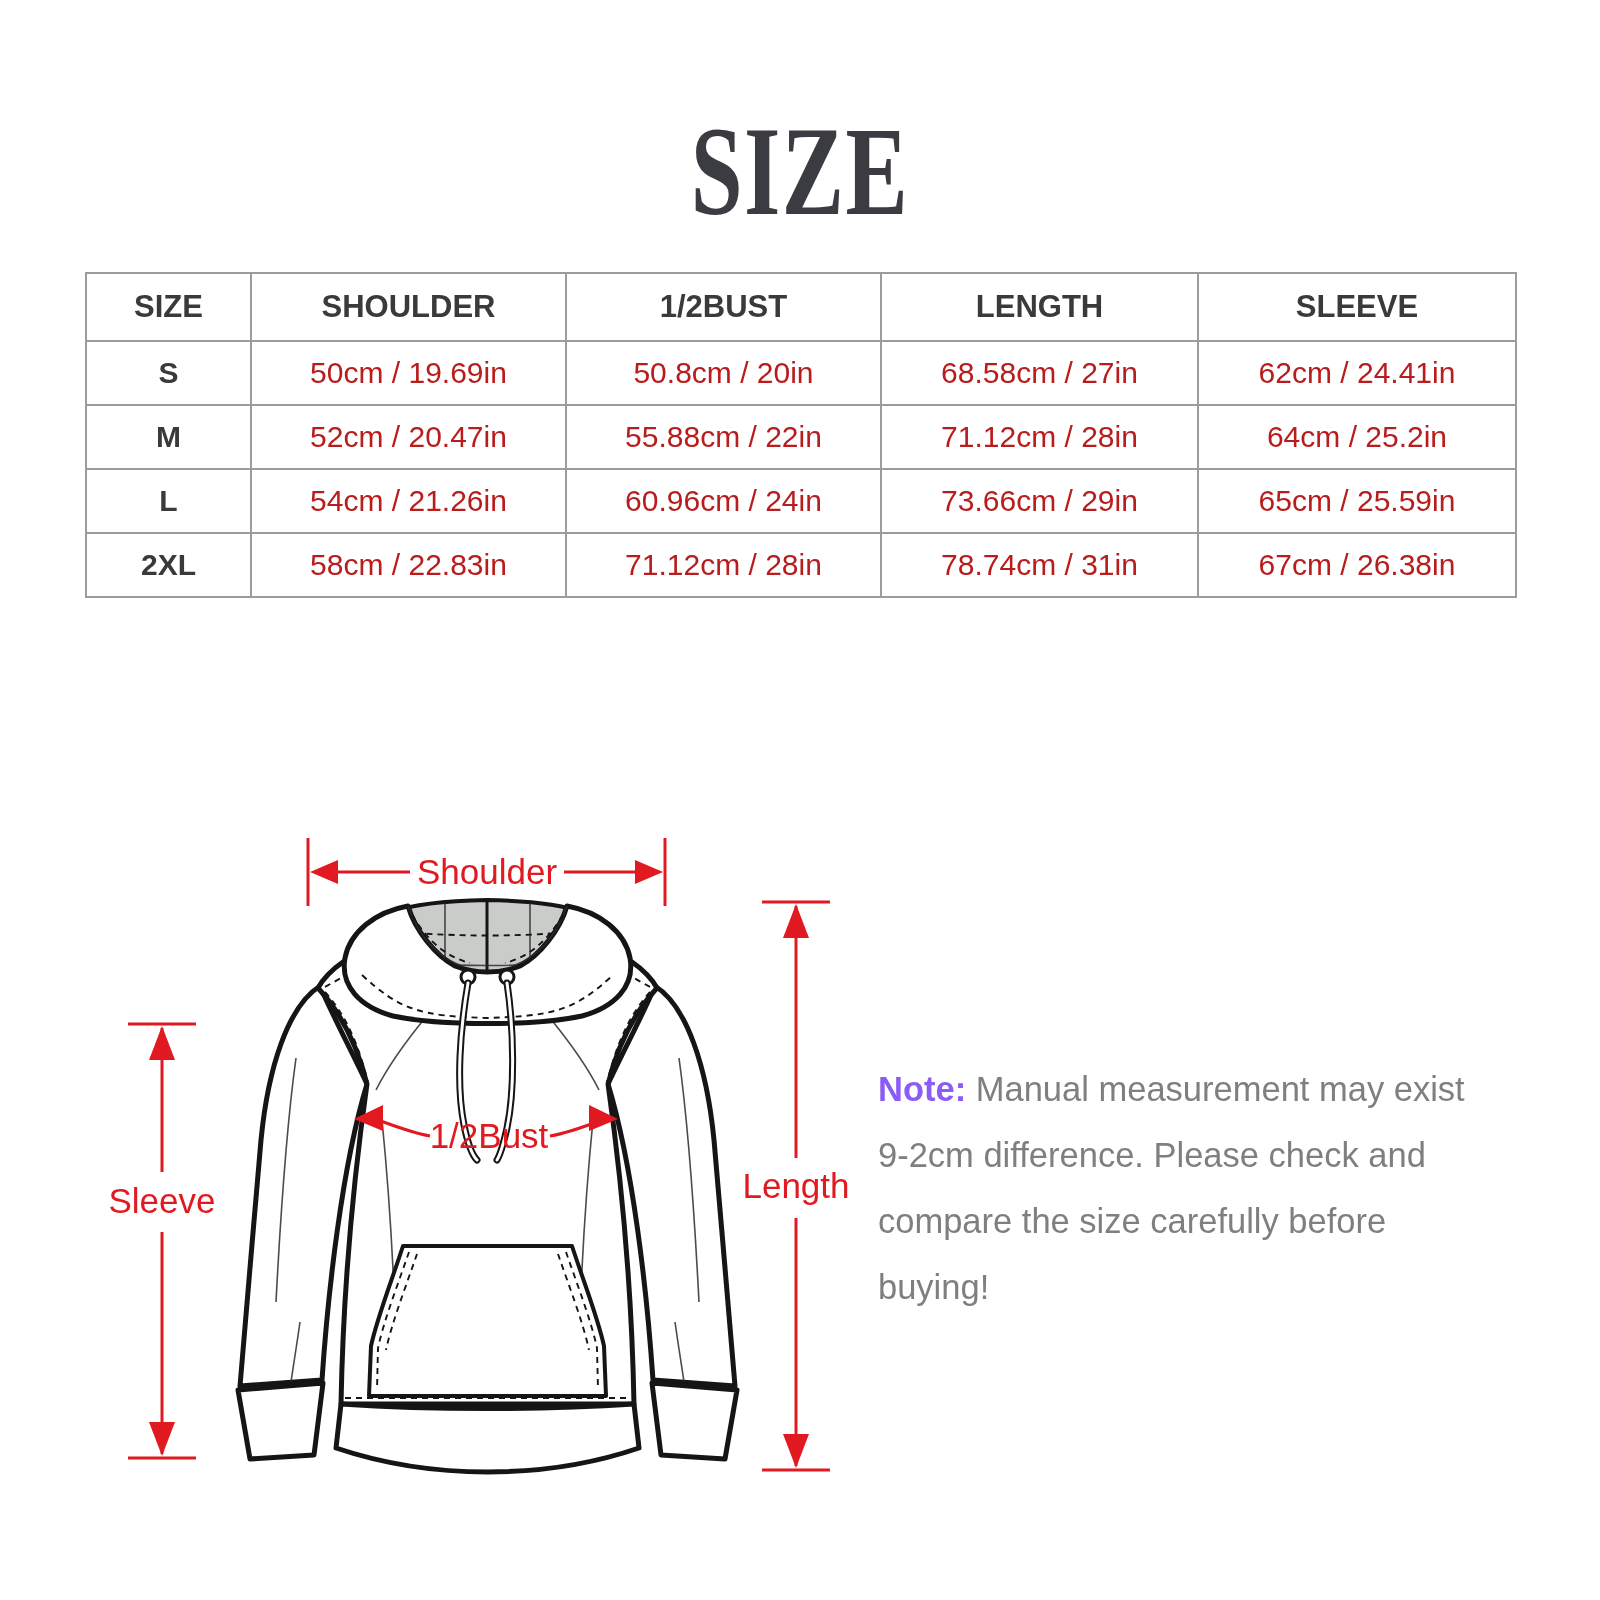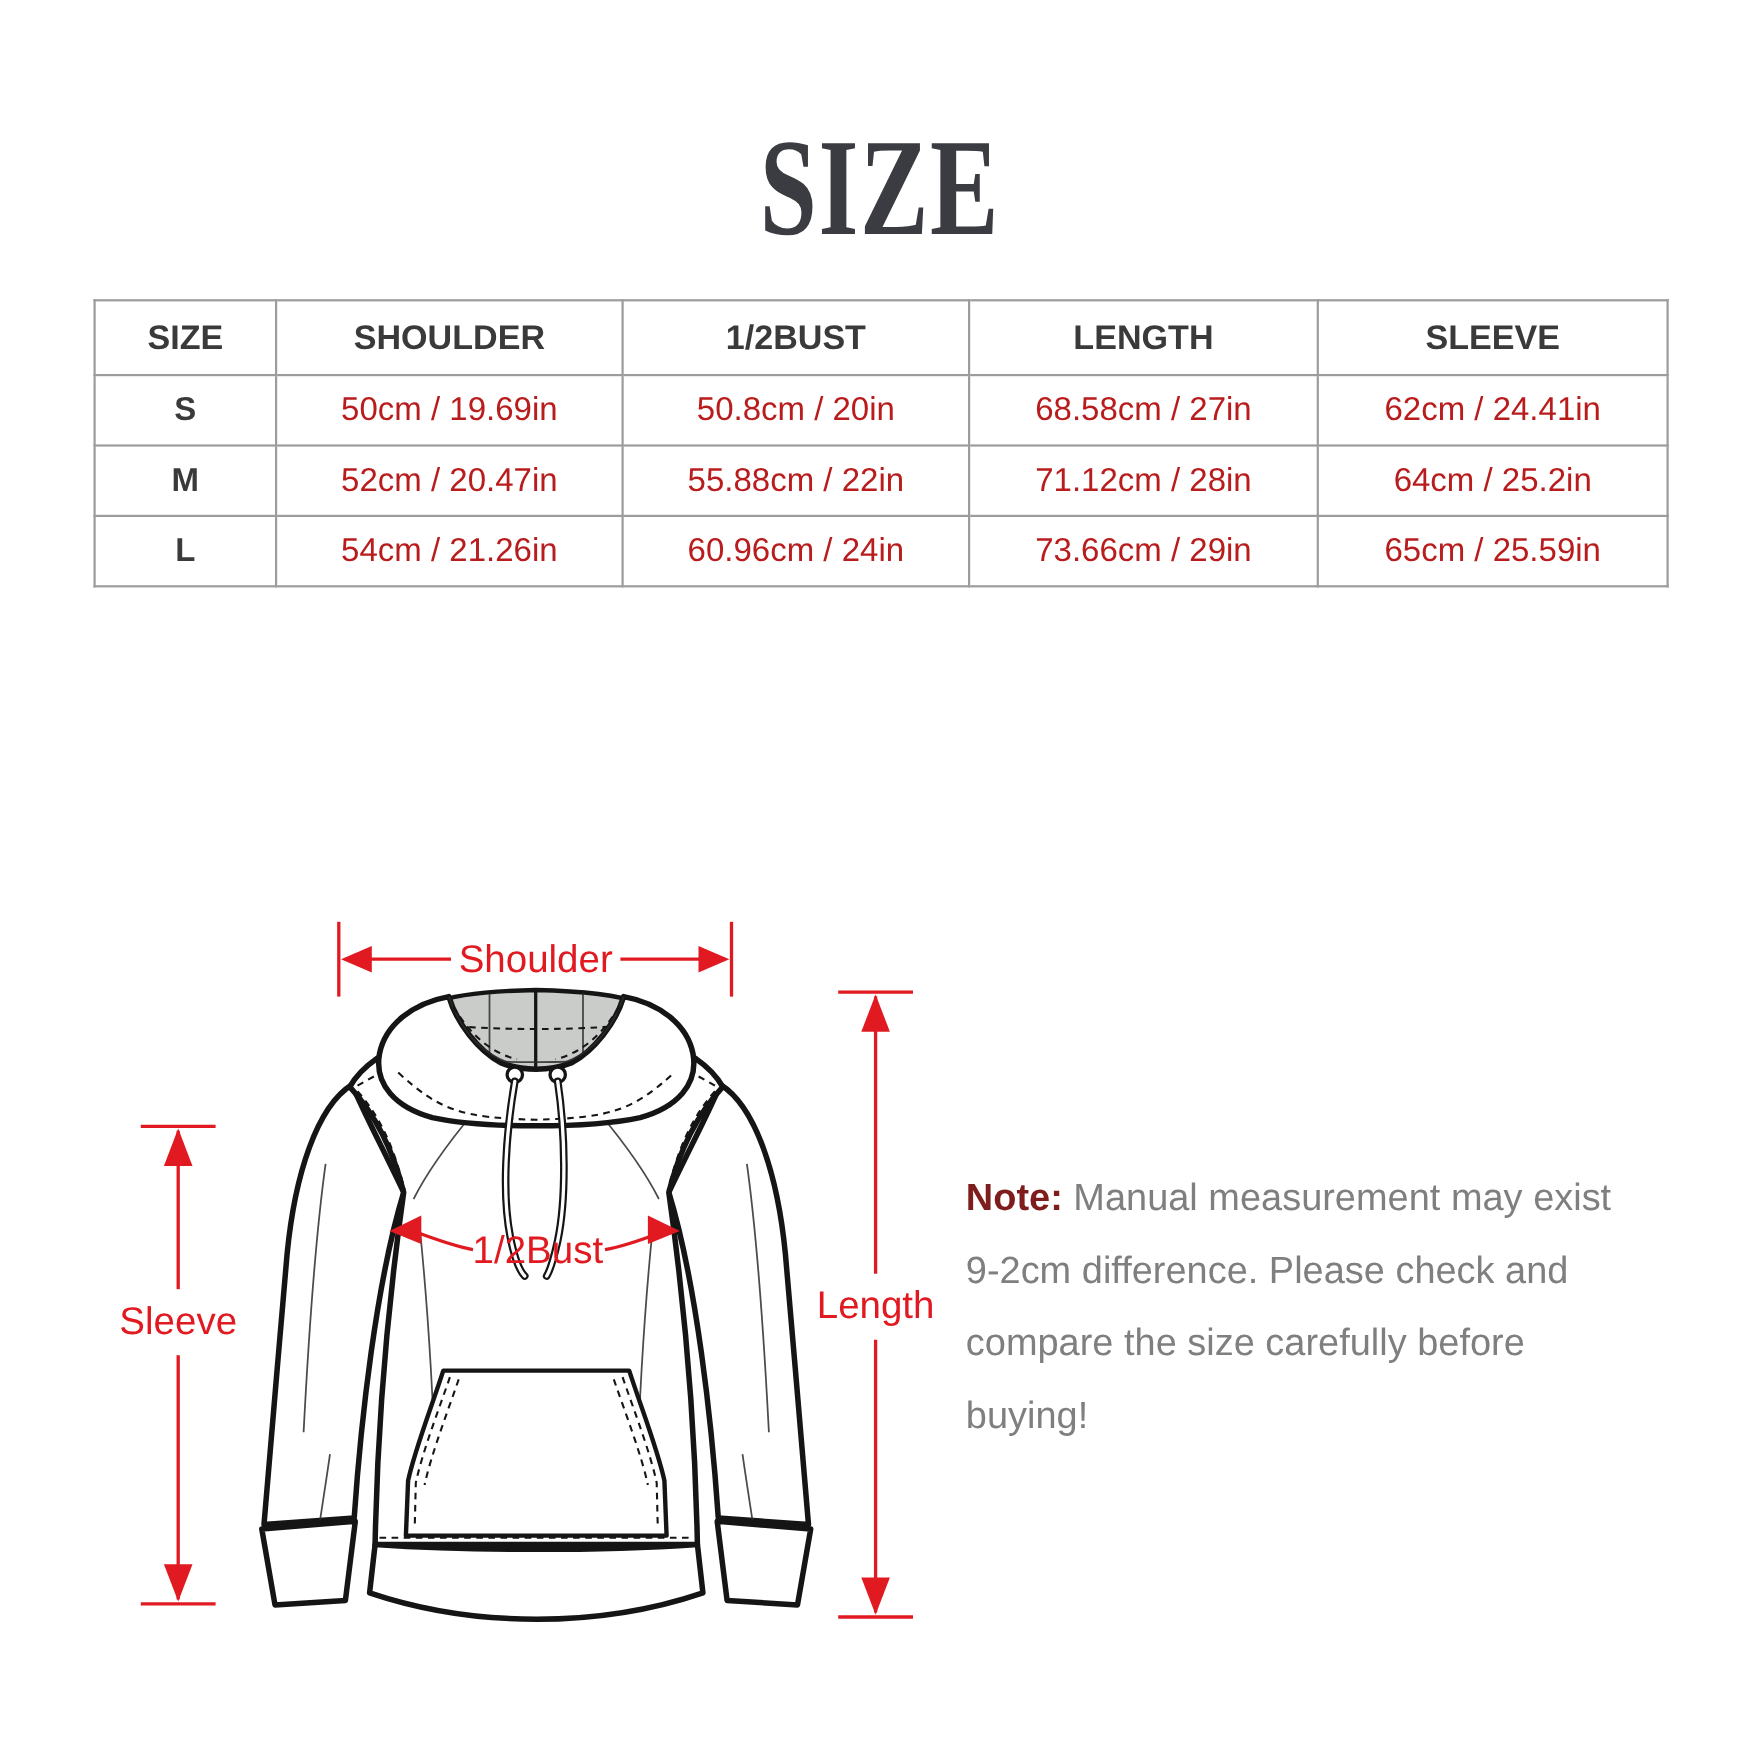--- a/index.html
+++ b/index.html
@@ -30,21 +30,21 @@
   .thin{fill:none;stroke:#2c2c2c;stroke-width:1.6;opacity:.85;}
   .dash{fill:none;stroke:#151515;stroke-width:1.9;stroke-dasharray:6 5;}
   .redln{fill:none;stroke:var(--red);stroke-width:3;}
   .redfill{fill:var(--red);stroke:none;}
   .redtxt{fill:var(--red);font-family:"Liberation Sans",sans-serif;
           font-size:35px;}
 
   
   #note{left:878px;top:1056px;width:596px;font-size:34.5px;line-height:66px;
         color:#7f7f7f;}
-  #note b{color:#7f1d1d;}
+  #note b{color:#8b5cf6;}
 </style>
 </head>
 <body>
 
 <div id="title" class="abs">SIZE</div>
 
 <table id="size-table" class="abs">
   <colgroup>
     <col style="width:165px">
       <col style="width:315px">
@@ -76,20 +76,27 @@
       <td>71.12cm / 28in</td>
       <td>64cm / 25.2in</td>
     </tr>
     <tr>
       <td class="rowlab">L</td>
       <td>54cm / 21.26in</td>
       <td>60.96cm / 24in</td>
       <td>73.66cm / 29in</td>
       <td>65cm / 25.59in</td>
     </tr>
+    <tr>
+      <td class="rowlab">2XL</td>
+      <td>58cm / 22.83in</td>
+      <td>71.12cm / 28in</td>
+      <td>78.74cm / 31in</td>
+      <td>67cm / 26.38in</td>
+    </tr>
   </tbody>
 </table>
 
 <svg id="diagram" class="abs" width="1600" height="1600" viewBox="0 0 1600 1600">
 
   <g>
     <path class="outline" d="M320,986 C288,1006 268,1068 261,1140 C254,1218 246,1318 240,1386 L322,1380 C328,1292 342,1166 367,1084 C349,1046 331,1012 320,986 Z"></path>
     <path class="outline" d="M655,986 C687,1006 707,1068 714,1140 C721,1218 729,1318 735,1386 L653,1380 C647,1292 633,1166 608,1084 C626,1046 644,1012 655,986 Z"></path>
     <path class="thin" d="M296,1058 C286,1130 280,1225 276,1302"></path>
     <path class="thin" d="M300,1322 C296,1350 293,1368 291,1382"></path>

